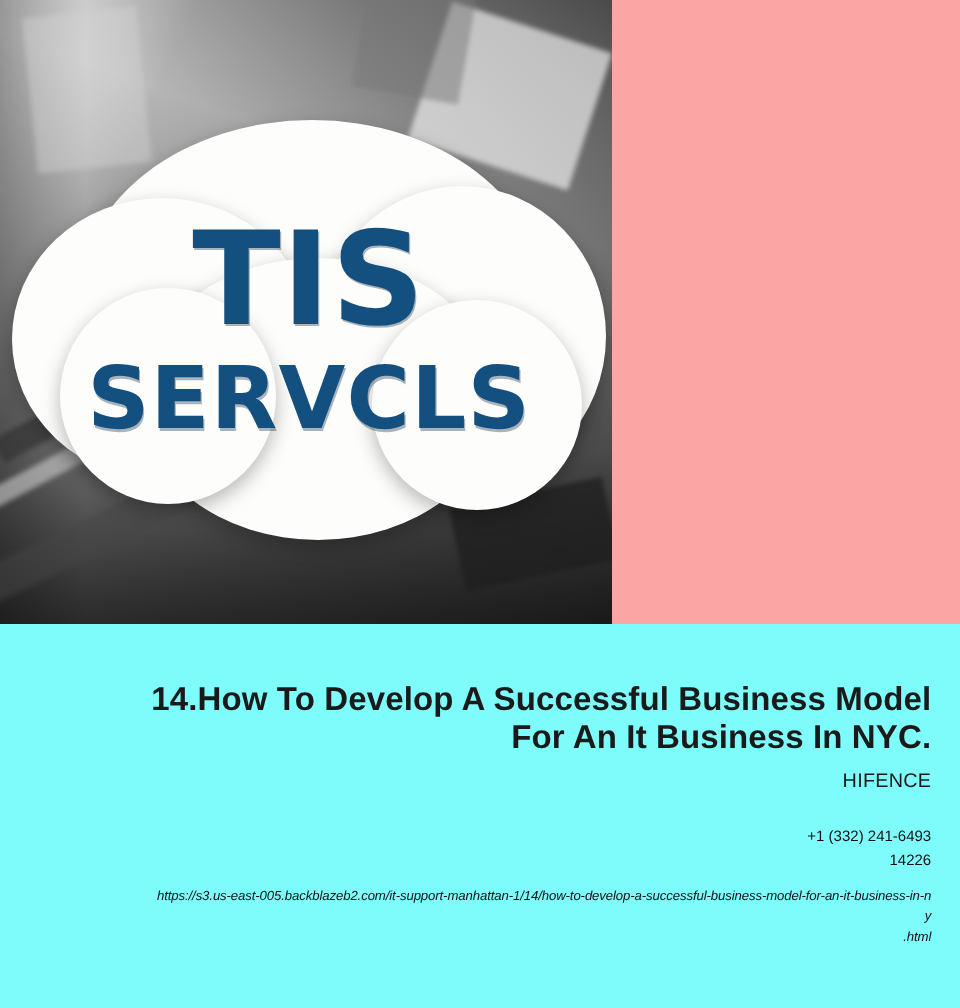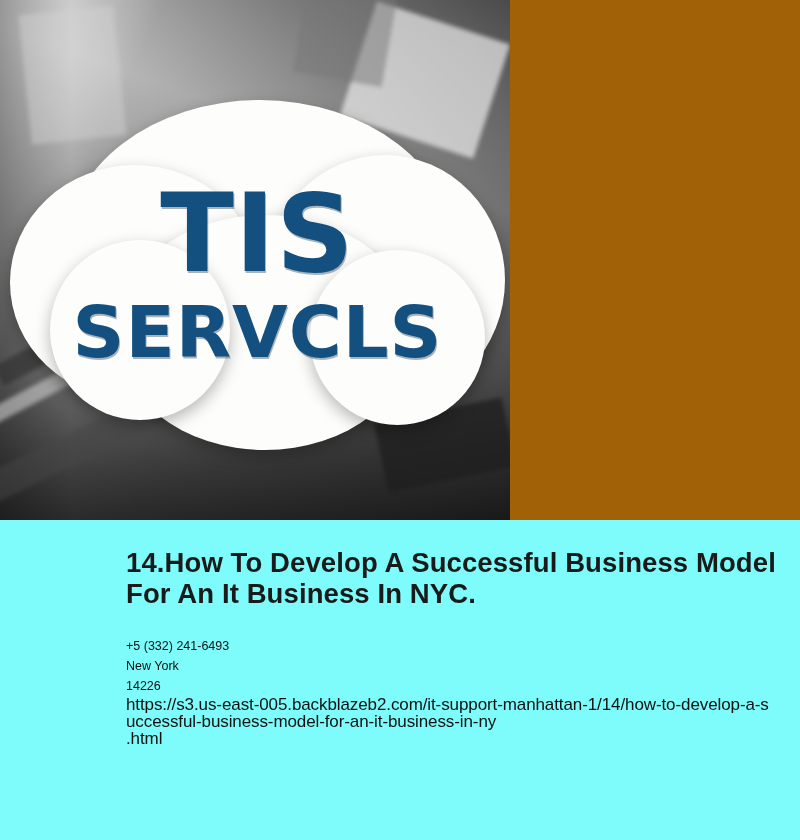--- a/index.html
+++ b/index.html
@@ -20,21 +20,21 @@
     background: #000000;
   }
 
   
   .media-band {
     position: absolute;
     left: 0;
     top: 0;
     width: 800px;
     height: 520px;
-    background: #a16207;
+    background: #fca5a5;
     overflow: hidden;
   }
   .photo {
     position: absolute;
     left: 0;
     top: 0;
     width: 510px;
     height: 520px;
     overflow: hidden;
     background: #8a8a8a;
@@ -118,22 +118,23 @@
     position: absolute;
     left: 0;
     top: 520px;
     width: 800px;
     height: 320px;
     background: #7dfcfb;
   }
   .content {
     position: absolute;
     left: 126px;
-    top: 28px;
+    top: 48px;
     width: 650px;
+    text-align: right;
   }
   .title {
     margin: 0;
     font-size: 27.5px;
     font-weight: bold;
     color: #1a1a1a;
     line-height: 1.12;
     letter-spacing: 0.1px;
   }
   .brand {
@@ -144,26 +145,27 @@
   }
   .meta {
     margin-top: 26px;
   }
   .meta-line {
     font-size: 12.5px;
     color: #111111;
     line-height: 20px;
   }
   .url {
-    margin-top: 0;
-    font-size: 17px;
+    margin-top: 12px;
+    font-size: 11px;
     color: #111111;
     line-height: 17px;
     word-break: break-all;
     letter-spacing: -0.1px;
+    font-style: italic;
   }
 </style>
 </head>
 <body>
 
 <div class="page">
 
   <div class="media-band">
     <div class="photo">
       <div class="photo-bg"></div>
@@ -186,23 +188,23 @@
           <div class="cloud-line cloud-line-1">TIS</div>
           <div class="cloud-line cloud-line-2">SERVCLS</div>
         </div>
       </div>
     </div>
   </div>
 
   <div class="text-band">
     <div class="content">
       <h1 class="title">14.How To Develop A Successful Business Model For An It Business In NYC.</h1>
+      <div class="brand">HIFENCE</div>
       <div class="meta">
-        <div class="meta-line">+5 (332) 241-6493</div>
-        <div class="meta-line">New York</div>
+        <div class="meta-line">+1 (332) 241-6493</div>
         <div class="meta-line">14226</div>
       </div>
       <div class="url">
         <span>https://s3.us-east-005.backblazeb2.com/it-support-manhattan-1/14/how-to-develop-a-successful-business-model-for-an-it-business-in-ny</span><br>
         <span>.html</span>
       </div>
     </div>
   </div>
 
 </div>

